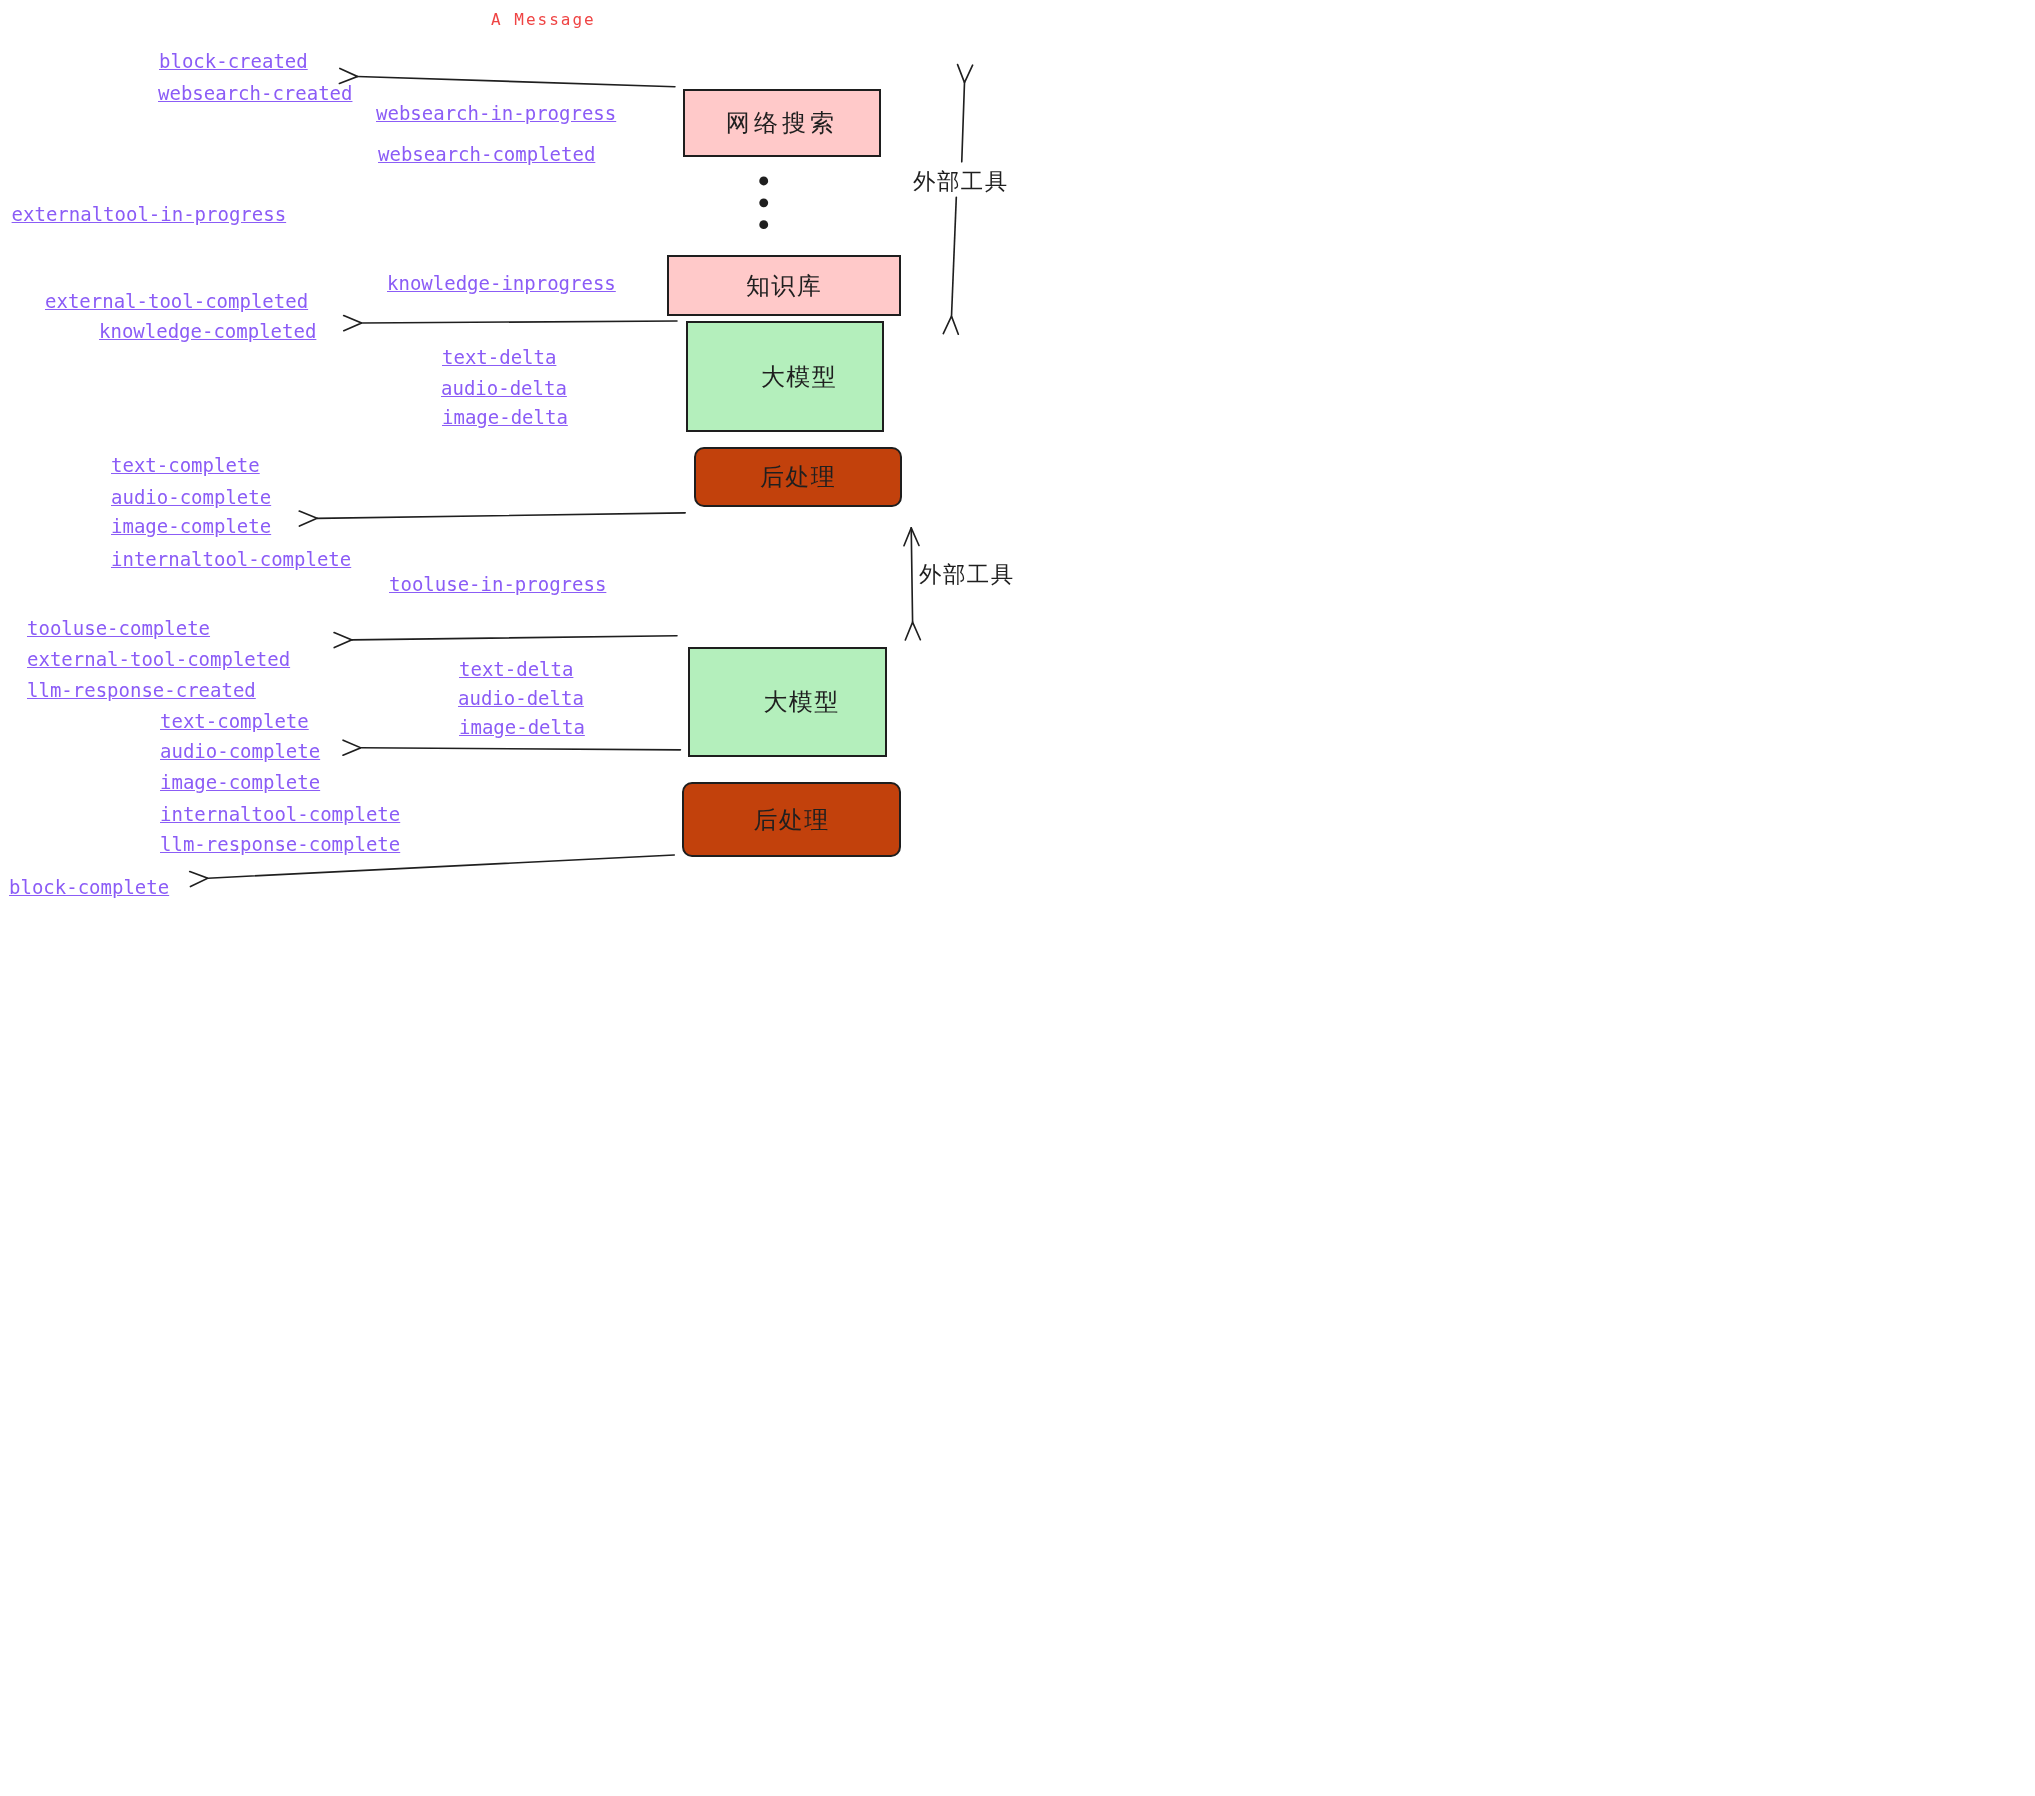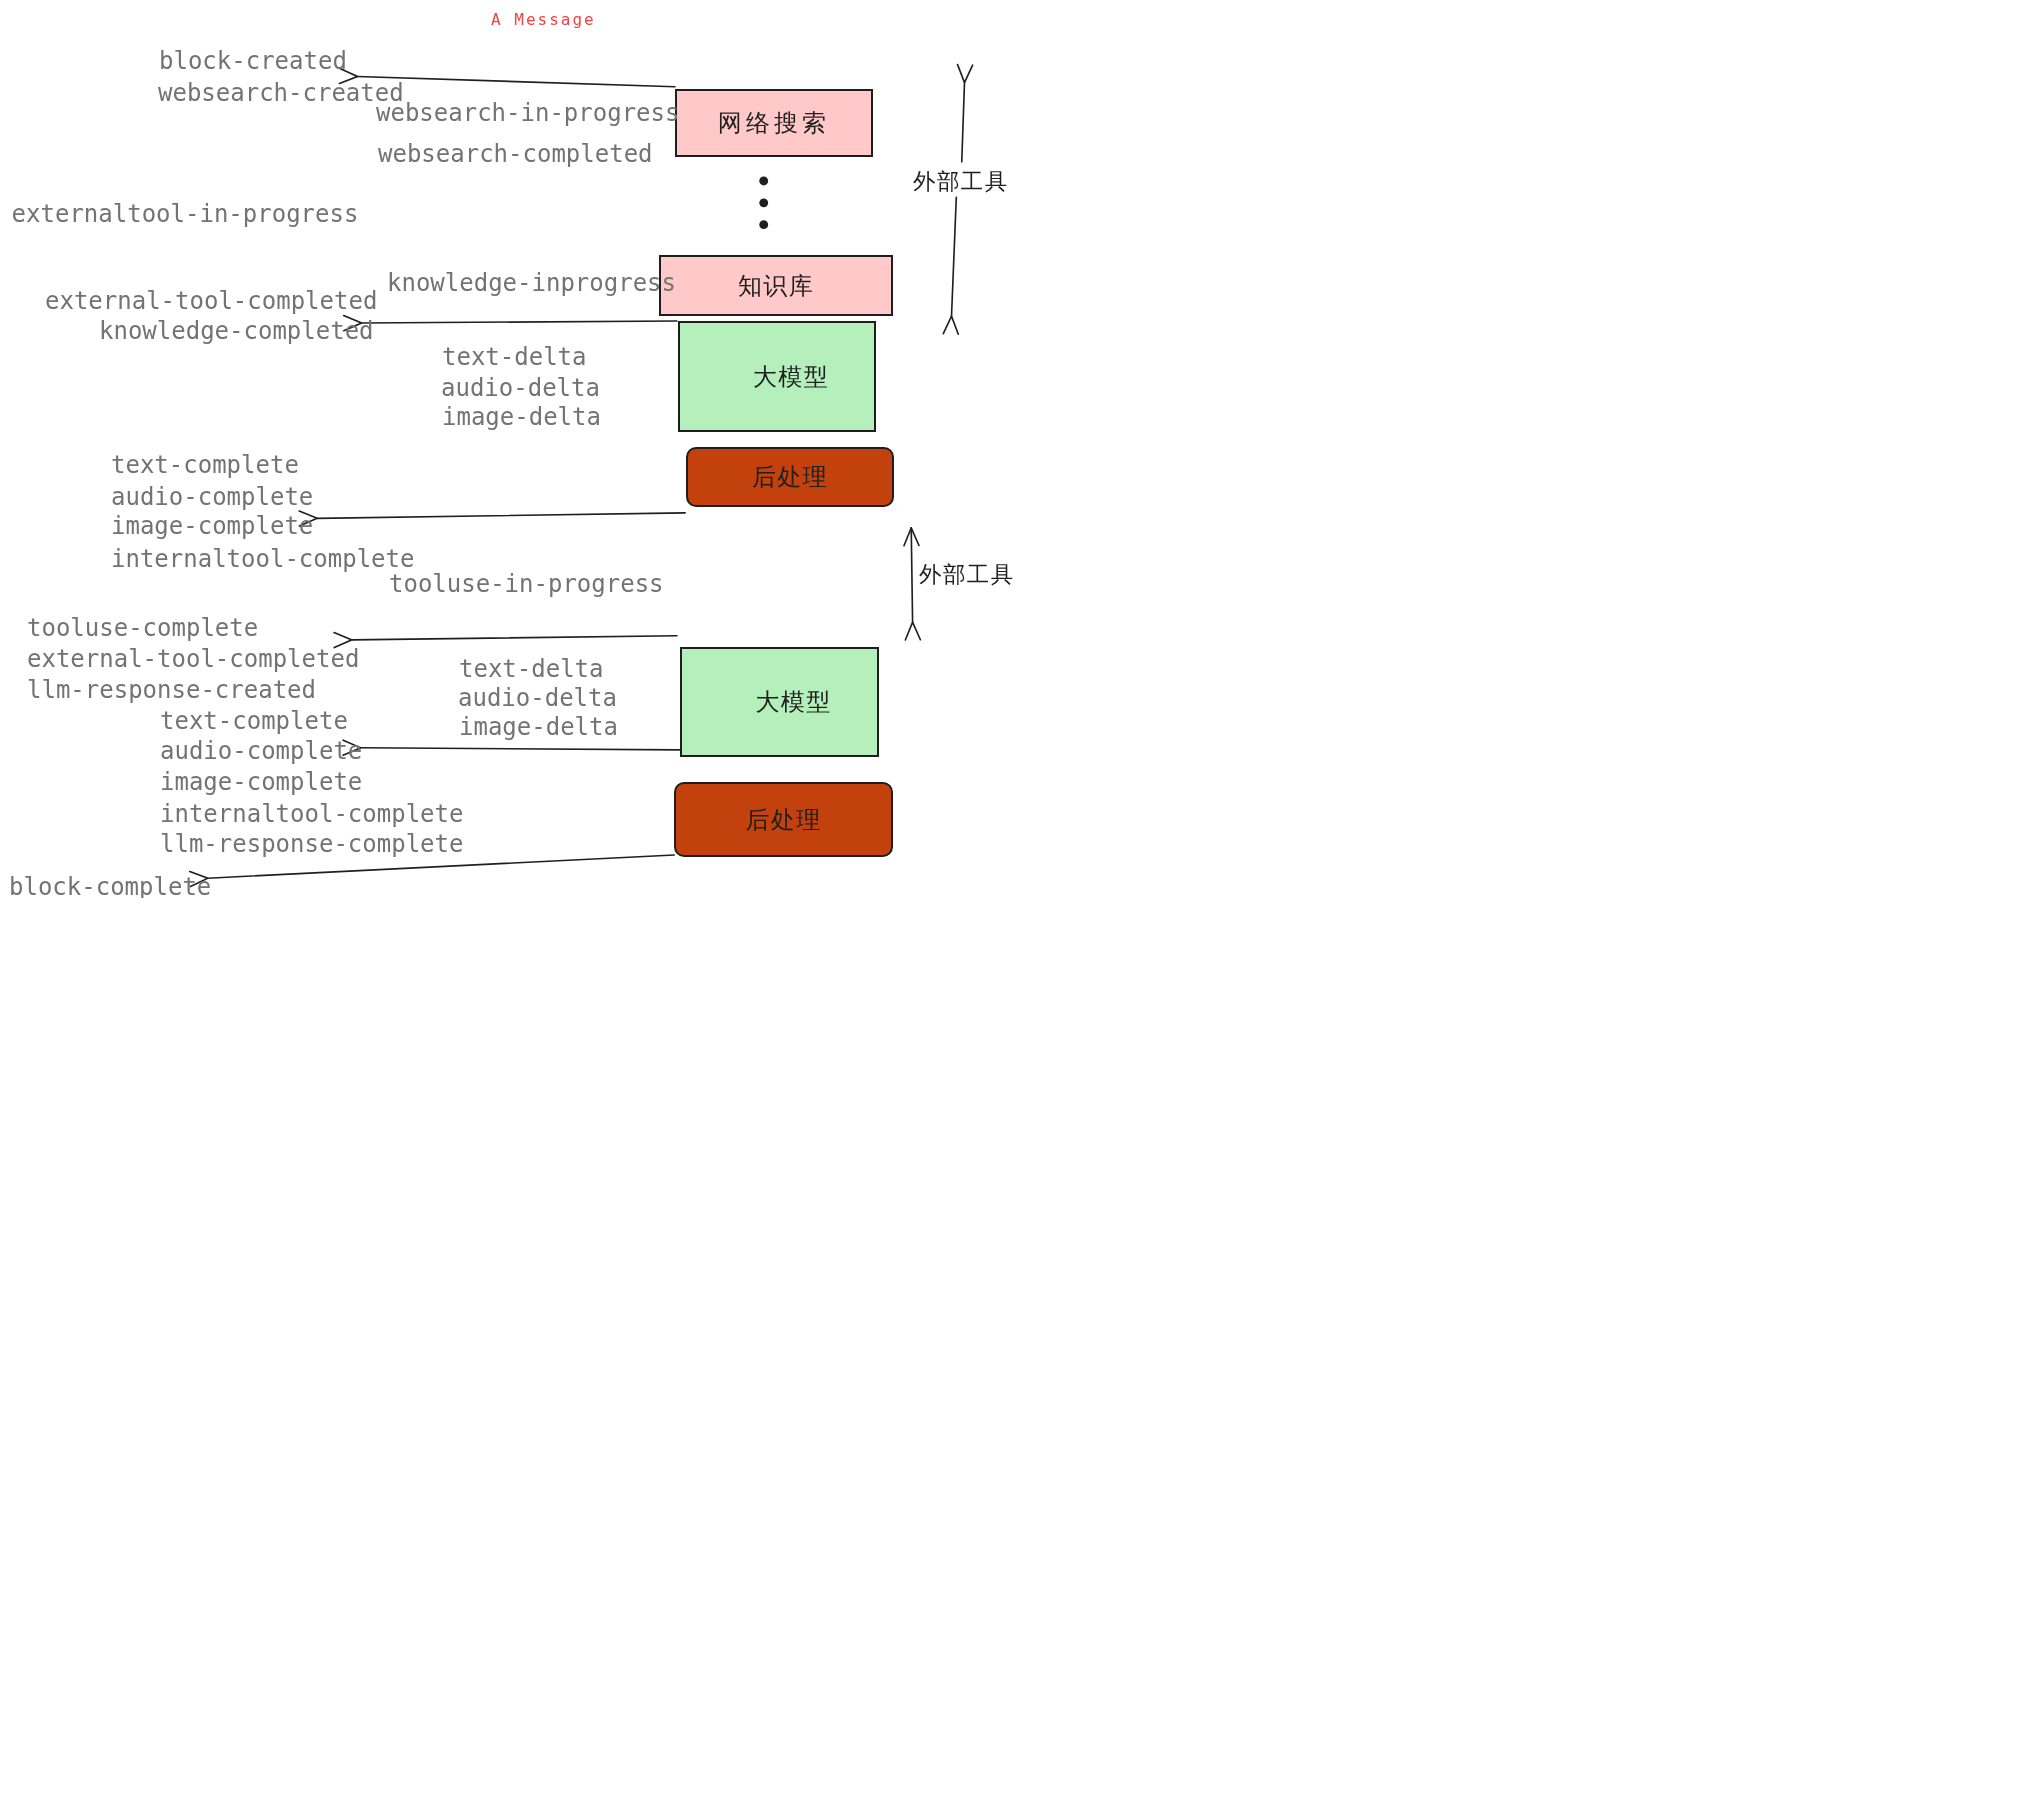--- a/index.html
+++ b/index.html
@@ -10,24 +10,25 @@
     background:#ffffff;
     overflow:hidden;
     font-family:"DejaVu Sans Mono", monospace;
     color:#1f1f1f;
   }
   #wires{position:absolute;left:0;top:0;width:1018px;height:898px;z-index:1;}
   .ev{
     position:absolute;
     z-index:3;
     font-family:"DejaVu Sans Mono", monospace;
-    font-size:24px;
+    font-size:19px;
     line-height:26px;
     white-space:nowrap;
-    color:#737373;
+    color:#8b5cf6;
+    text-decoration:underline;
   }
   .title{
     position:absolute;
     z-index:3;
     font-family:"DejaVu Sans Mono", monospace;
     font-size:16px;
     letter-spacing:2px;
     white-space:nowrap;
     color:#ef4444;
   }
@@ -37,20 +38,21 @@
     display:flex;
     align-items:center;
     justify-content:center;
     border:2px solid #1e1e1e;
     box-sizing:border-box;
     font-family:"DejaVu Sans", "Liberation Sans", sans-serif;
     font-size:24px;
     letter-spacing:1.4px;
     white-space:nowrap;
     color:#1f1f1f;
+    margin-left:8px;
   }
   .pink{background:#ffc9c9;}
   .green{background:#b4efbc;padding-left:28px;}
   .yellow{background:#fae38e;}
   .white{background:#c2410c;border-radius:10px;}
   .mono{font-family:"DejaVu Sans Mono", monospace;font-size:22px;letter-spacing:0.7px;}
   .cjk{
     position:absolute;
     z-index:3;
     font-family:"DejaVu Sans", "Liberation Sans", sans-serif;

